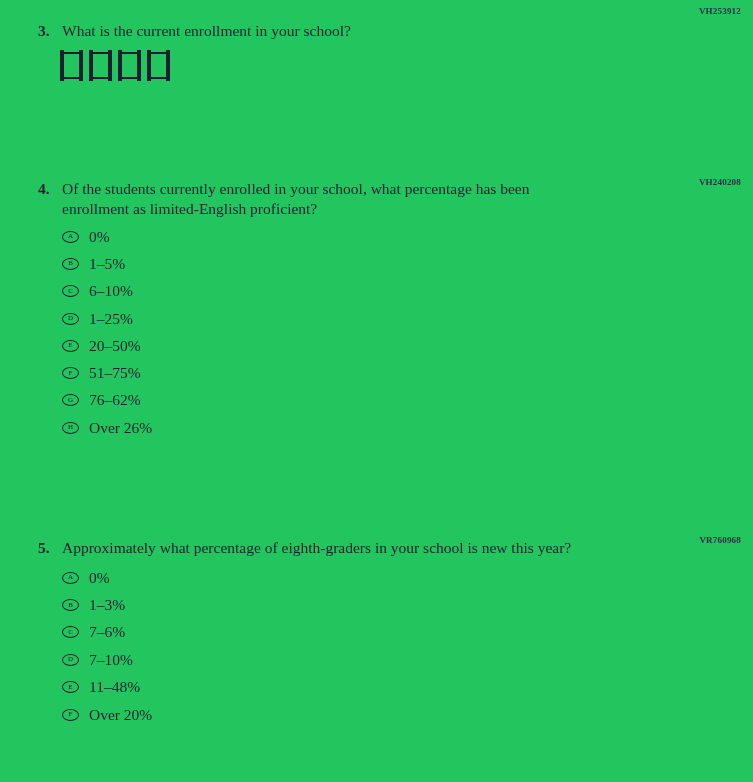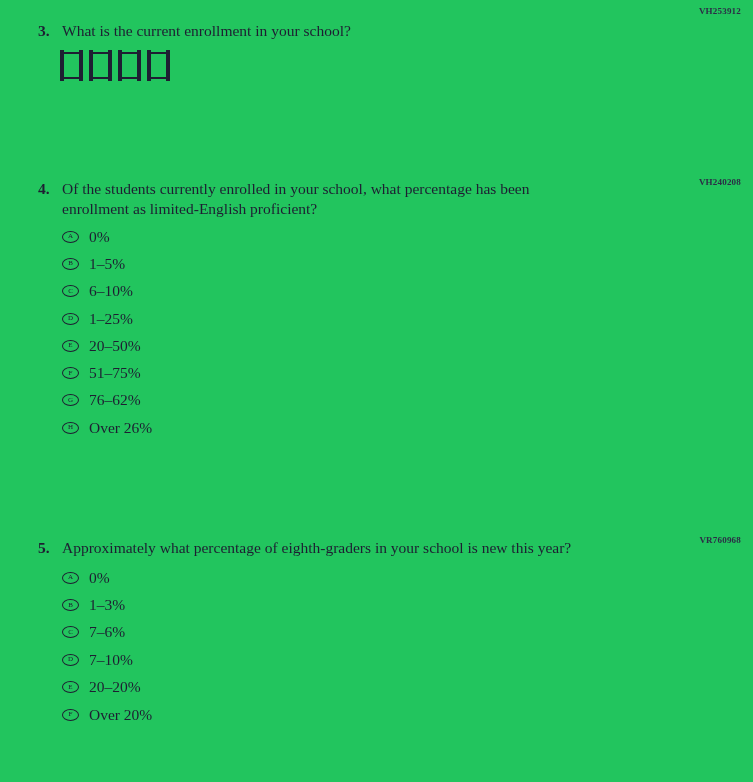--- a/index.html
+++ b/index.html
@@ -218,21 +218,21 @@
         <div class="opt-row">
           <span class="bubble">
             <span class="bubble-letter">D</span>
           </span>
           <span class="opt-label">7–10%</span>
         </div>
         <div class="opt-row">
           <span class="bubble">
             <span class="bubble-letter">E</span>
           </span>
-          <span class="opt-label">20–20%</span>
+          <span class="opt-label">11–48%</span>
         </div>
         <div class="opt-row">
           <span class="bubble">
             <span class="bubble-letter">F</span>
           </span>
           <span class="opt-label">Over 20%</span>
         </div>
       </div>
   </section>
 

